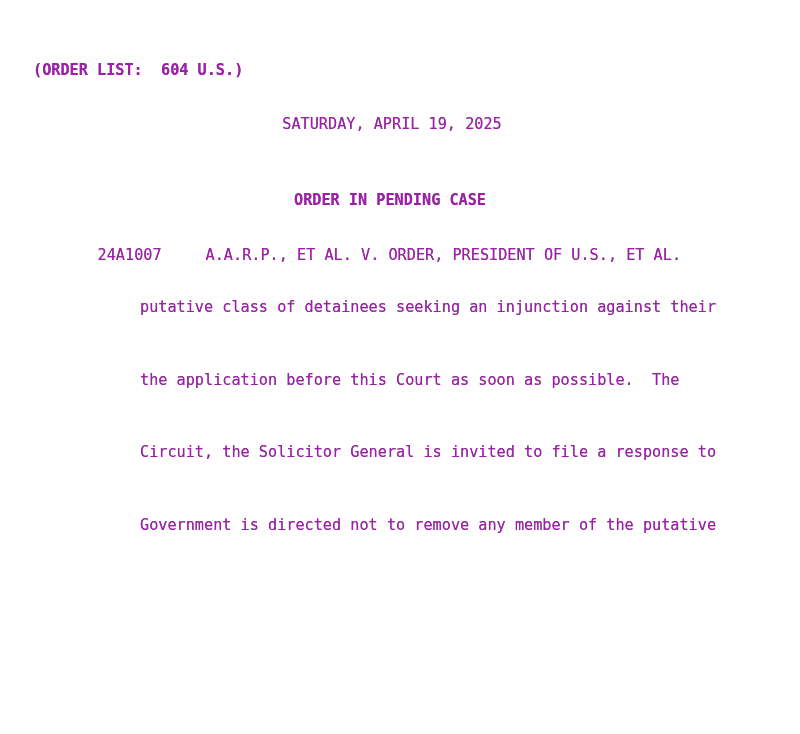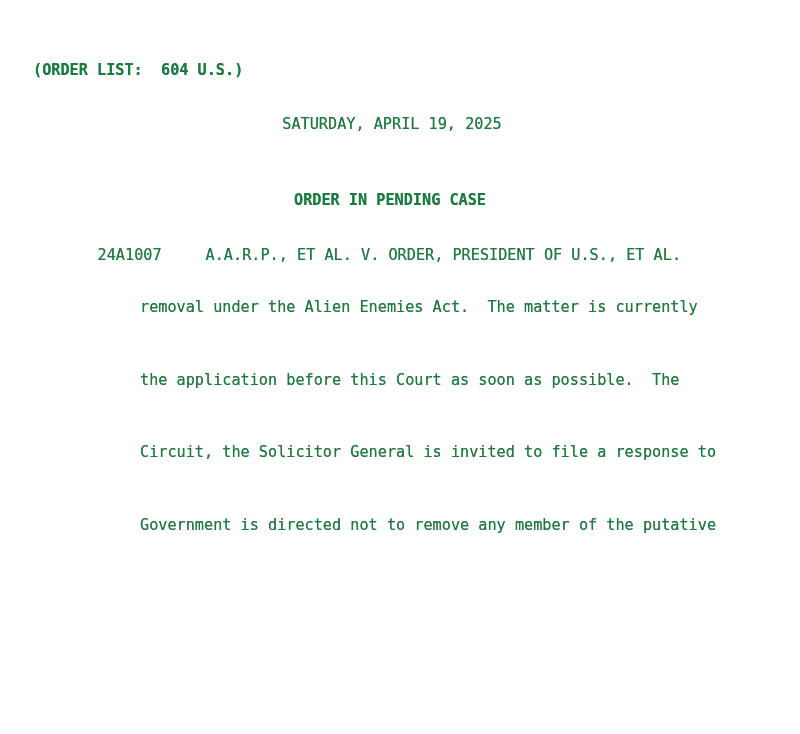--- a/index.html
+++ b/index.html
@@ -7,21 +7,21 @@
     padding: 0;
     background: #ffffff;
   }
   .page {
     position: relative;
     width: 800px;
     height: 734px;
     background: #ffffff;
     overflow: hidden;
     font-family: "DejaVu Sans Mono", "Liberation Mono", monospace;
-    color: #15803d;
+    color: #a21caf;
     -webkit-font-smoothing: antialiased;
   }
   .mono {
     font-size: 15.2px;
     white-space: pre;
     text-shadow: 0 0 0.45px rgba(20,20,20,0.55);
   }
   .order-list-header {
     position: absolute;
     left: 33px;
@@ -79,21 +79,21 @@
 
   <div class="mono date-heading">SATURDAY, APRIL 19, 2025</div>
 
   <div class="mono section-heading">ORDER IN PENDING CASE</div>
 
   <div class="mono case-row">
     <span class="docket-number">24A1007</span><span class="case-title">A.A.R.P., ET AL. V. ORDER, PRESIDENT OF U.S., ET AL.</span>
   </div>
 
   <div class="mono body-text">
-    <span class="body-line">removal under the Alien Enemies Act.  The matter is currently</span>
+    <span class="body-line">putative class of detainees seeking an injunction against their</span>
     <span class="body-line">the application before this Court as soon as possible.  The</span>
     <span class="body-line">Circuit, the Solicitor General is invited to file a response to</span>
     <span class="body-line">Government is directed not to remove any member of the putative</span>
     
     
     
     
   </div>
 
 </div>

